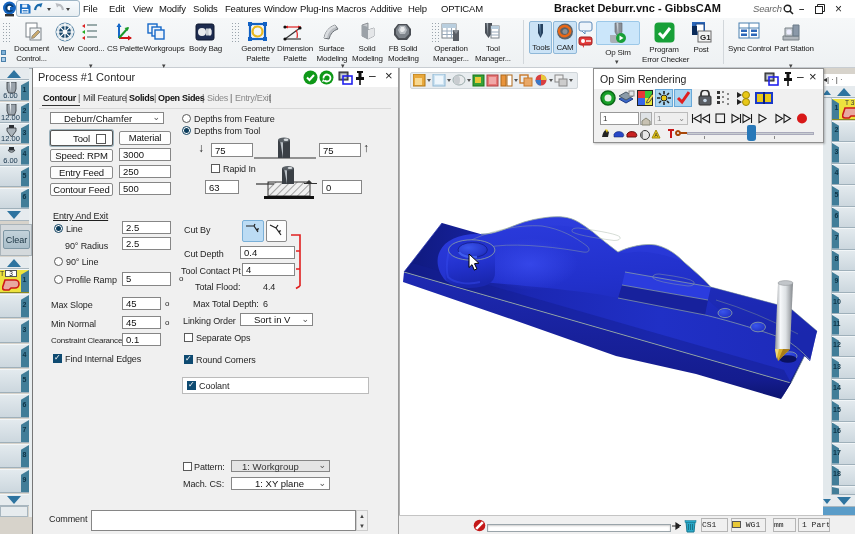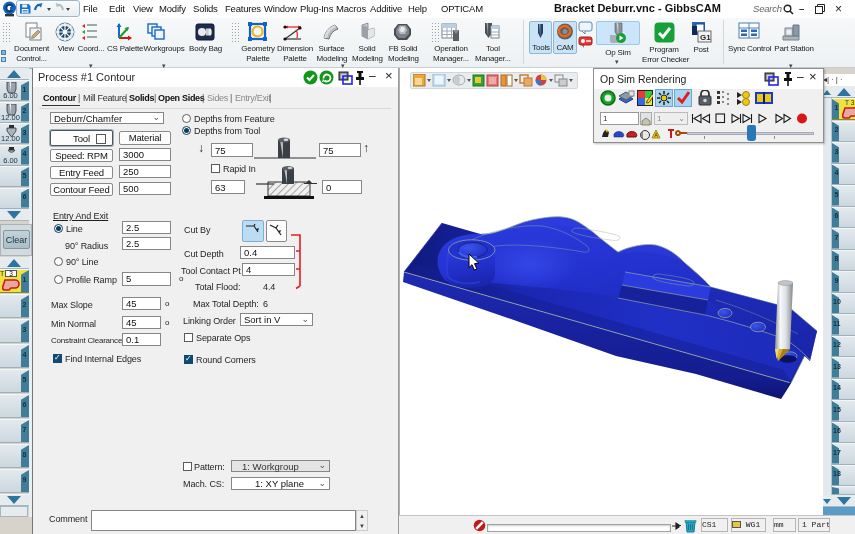--- a/index.html
+++ b/index.html
@@ -29,21 +29,21 @@
 .bluetri-up { width:0; height:0; border-left:7px solid transparent; border-right:7px solid transparent; border-bottom:8px solid #2e74a0; position:absolute; left:5px; top:2px; }
 .bluetri-dn { width:0; height:0; border-left:7px solid transparent; border-right:7px solid transparent; border-top:8px solid #2e74a0; position:absolute; left:5px; top:2px; }
 .toollabel { position:absolute; width:21px; text-align:center; font-size:7.5px; color:#14324a; bottom:0px; left:0; }
 
 #dialog { position:absolute; left:32px; top:68px; width:367px; height:466px; background:#f0f0f0; border-left:1px solid #777; border-right:1px solid #9a9a9a; }
 #dlgtitle { position:absolute; left:0; top:0; width:100%; height:19px; background:#ffffff; }
 #dlgtitle .t { position:absolute; left:5px; top:3px; font-size:11px; color:#2a2a2a; }
 .lbl { position:absolute; font-size:9px; letter-spacing:-0.1px; color:#1f1f1f; white-space:nowrap; }
 .inp { position:absolute; background:#fff; border:1px solid #868686; font-size:9.5px; color:#111; padding-left:3px; line-height:12px; }
 .btn { position:absolute; background:#fdfdfd; border:1px solid #8a8a8a; border-radius:2px; font-size:9.5px; letter-spacing:-0.15px; color:#111; text-align:center; white-space:nowrap; }
-.sel { position:absolute; background:#fff; border:1px solid #868686; font-size:9.5px; color:#111; padding-left:3px; }
+.sel { position:absolute; background:#fff; border:1px solid #868686; font-size:9.5px; color:#111; padding-left:13px; }
 .sel:after { content:"⌄"; position:absolute; right:3px; top:-1px; color:#555; font-size:9px; }
 .radio { position:absolute; width:9px; height:9px; border:1px solid #5a5a5a; border-radius:50%; background:#fff; }
 .radio.on { border:1px solid #0c3d5c; }
 .radio.on:after { content:""; position:absolute; left:1px; top:1px; width:5px; height:5px; border-radius:50%; background:#0c3d5c; }
 .chk { position:absolute; width:9px; height:9px; border:1px solid #5a5a5a; background:#fff; }
 .chk.on { background:#0e4a71; border-color:#0e4a71; }
 .chk.on:after { content:"✓"; position:absolute; left:0px; top:-2px; color:#fff; font-size:8px; }
 
 #viewport { position:absolute; left:399px; top:68px; width:424px; height:447px; background:#ffffff; border-left:1px solid #b0b0b0; }
 
@@ -705,21 +705,21 @@
       <line x1="0" y1="22" x2="62" y2="22" stroke="#333" stroke-width="1.2"></line>
       <path d="M24,4 h12 v18 h-12 z" fill="#3a3f45"></path>
       <path d="M26,4 h3 v18 z" fill="#b8bec4"></path>
       <ellipse cx="30" cy="4" rx="6" ry="2.4" fill="#5a6066"></ellipse>
       <ellipse cx="32" cy="3.8" rx="2.4" ry="1.2" fill="#d8dce0"></ellipse>
     </svg>
     <div class="inp" style="left:286px;top:75px;width:42px;height:14px;line-height:13px">75</div>
     <div class="lbl" style="left:330px;top:73px;font-weight:bold;font-size:12px">↑</div>
     <div class="chk" style="left:178px;top:96px"></div>
       <div class="lbl" style="left:190px;top:96px">Rapid In</div>
-    <div class="inp" style="left:178px;top:112px;width:34px;height:14px;line-height:13px">63</div>
+    <div class="inp" style="left:172px;top:112px;width:34px;height:14px;line-height:13px">63</div>
     <svg class="abs" style="left:223px;top:98px" width="66" height="36" viewBox="0 0 66 36">
       <defs>
           <pattern id="hat" width="5" height="5" patternTransform="rotate(45)" patternUnits="userSpaceOnUse">
             <line x1="0" y1="0" x2="0" y2="5" stroke="#555" stroke-width="1"></line>
           </pattern>
         </defs>
       <line x1="0" y1="18" x2="18" y2="18" stroke="#333" stroke-width="1.2"></line>
       <rect x="12" y="16" width="42" height="14" fill="url(#hat)" stroke="#333"></rect>
       <rect x="8" y="30" width="50" height="3" fill="#111"></rect>
       <path d="M26,2 h12 v16 h-12 z" fill="#3a3f45"></path>
@@ -779,20 +779,24 @@
     <div class="inp" style="left:89px;top:229px;width:39px;height:13px">45</div>
     <div class="lbl" style="left:132px;top:231px;font-size:8px">o</div>
     <div class="lbl" style="left:18px;top:251px">Min Normal</div>
     <div class="inp" style="left:89px;top:248px;width:39px;height:13px">45</div>
     <div class="lbl" style="left:132px;top:250px;font-size:8px">o</div>
     <div class="lbl" style="left:18px;top:268px;font-size:8px;letter-spacing:-0.2px">Constraint Clearance</div>
     <div class="inp" style="left:89px;top:265px;width:39px;height:13px">0.1</div>
     <div class="chk on" style="left:20px;top:286px"></div>
       <div class="lbl" style="left:32px;top:286px">Find Internal Edges</div>
 
+    <div class="abs" style="left:149px;top:309px;width:187px;height:17px;background:#fff;border:1px solid #bbb">
+      <div class="chk on" style="left:4px;top:3px"></div>
+        <div class="lbl" style="left:16px;top:3px">Coolant</div>
+    </div>
 
     <div class="chk" style="left:150px;top:394px"></div>
       <div class="lbl" style="left:161px;top:394px">Pattern:</div>
     <div class="sel" style="left:198px;top:392px;width:99px;height:12px;line-height:11px;background:#e4e4e4;color:#333;padding-left:10px">1: Workgroup</div>
     <div class="lbl" style="left:150px;top:411px">Mach. CS:</div>
     <div class="sel" style="left:198px;top:409px;width:99px;height:13px;line-height:12px;padding-left:23px">1: XY plane</div>
 
     <div class="lbl" style="left:16px;top:446px">Comment</div>
     <div class="inp" style="left:58px;top:442px;width:265px;height:21px"></div>
     <div class="abs" style="left:323px;top:442px;width:12px;height:21px;background:#f0f0f0;border:1px solid #ccc;font-size:6px;color:#444;text-align:center;line-height:10px">▲<br>▼</div>

